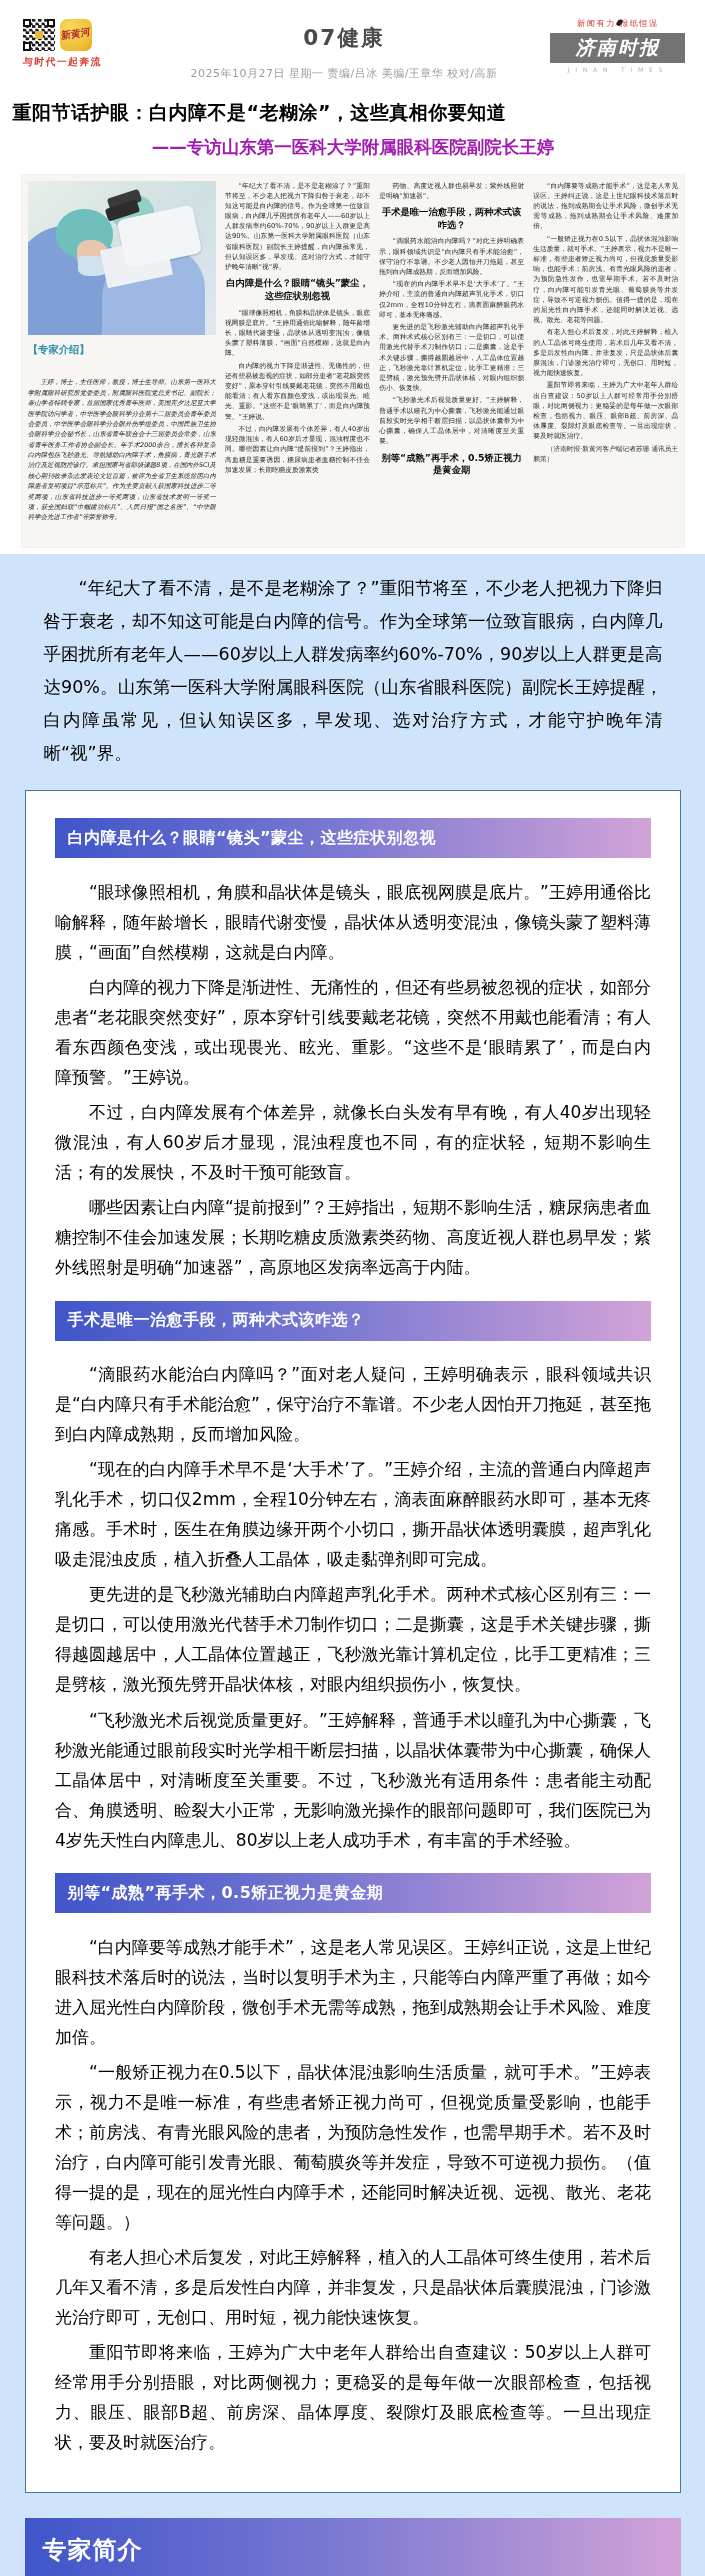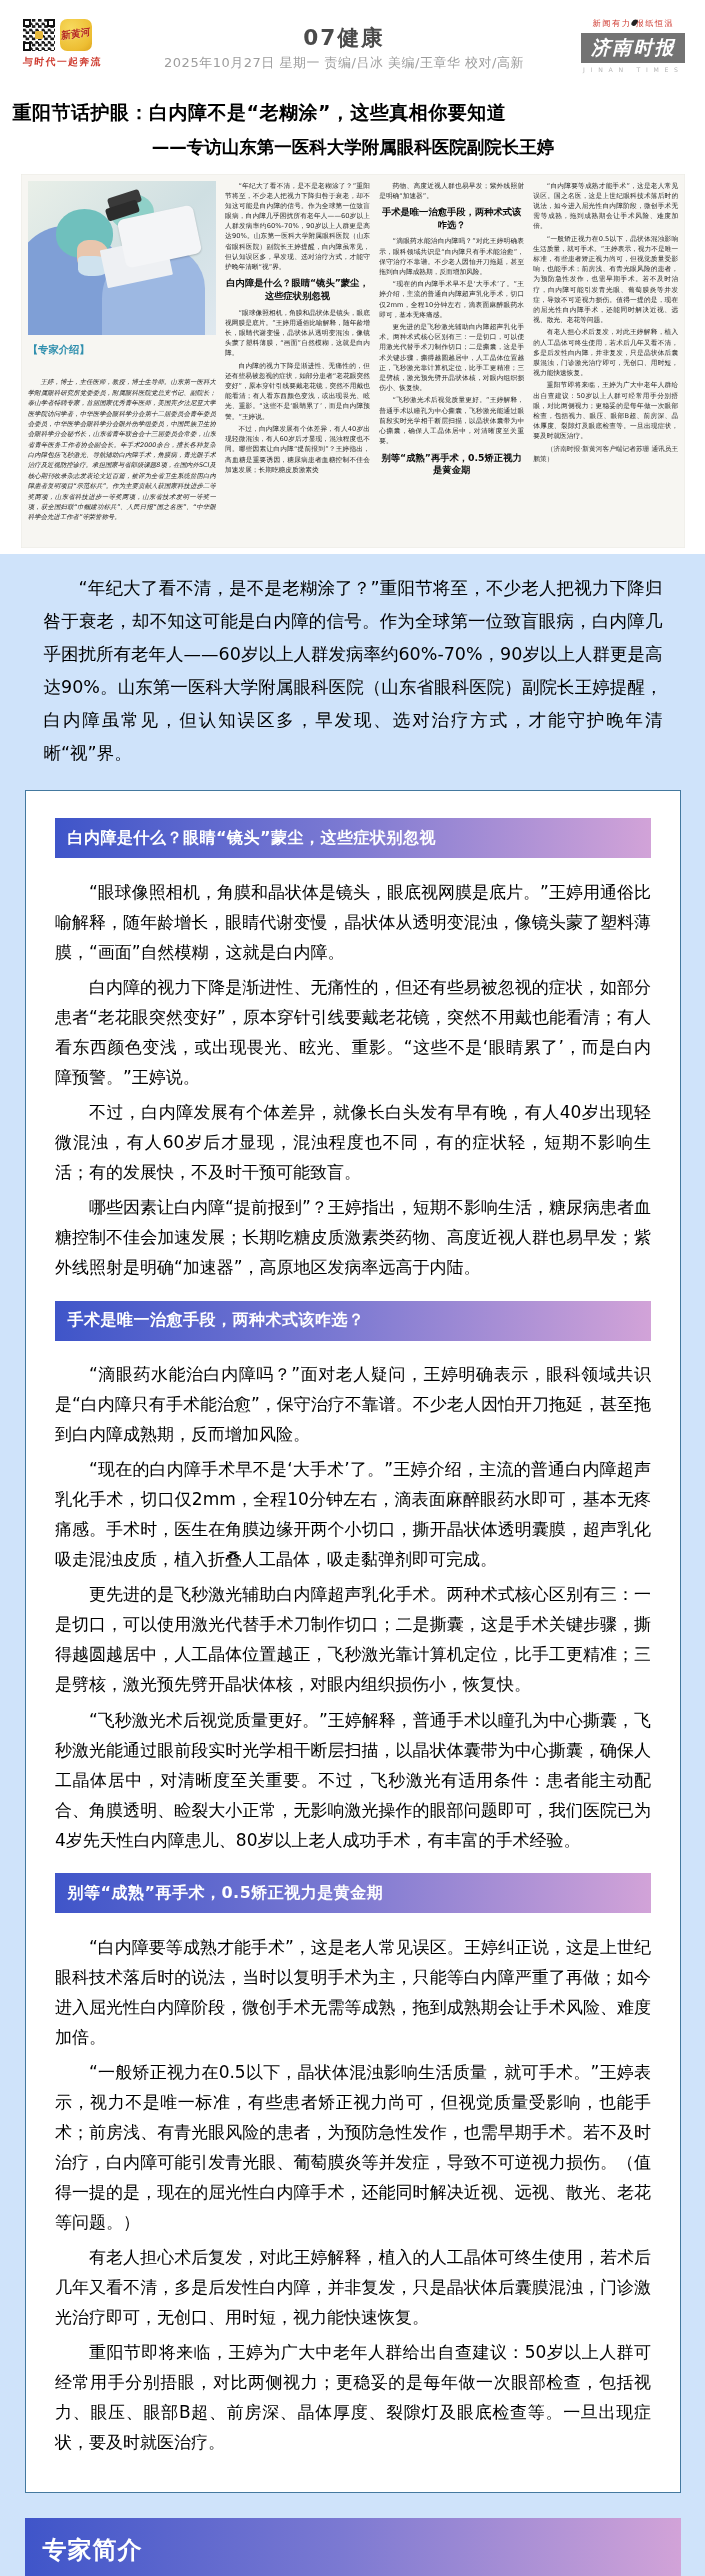--- a/index.html
+++ b/index.html
@@ -14,32 +14,32 @@
       conic-gradient(#1b1b1b 25%,#fff 0 50%,#1b1b1b 0 75%,#fff 0) 0 0/6.2px 6.2px;outline:1px solid #fff;}
   .qr i{position:absolute;width:8.2px;height:8.2px;border:2.1px solid #111;background:#fff;box-sizing:border-box;}
   .qr i.tl{left:0;top:0}.qr i.tr{right:0;top:0}.qr i.bl{left:0;bottom:0}
   .qr em{position:absolute;left:12px;top:12px;width:8.2px;height:8.2px;background:#e7b93c;border-radius:1.5px;}
   .applogo{width:32px;height:32px;border-radius:7.2px;background:radial-gradient(circle at 35% 30%,#f7da5e,#edbe33 70%,#dca31d);
       display:flex;align-items:center;justify-content:center;}
   .applogo span{color:#b5271f;font-weight:bold;font-size:9.8px;transform:rotate(-8deg) skewX(-6deg);text-shadow:0 0.5px 0 rgba(255,255,255,.4);}
   .mast-slogan{margin-top:5.2px;color:#ce3a2e;font-size:9.8px;font-weight:bold;letter-spacing:1.5px;transform:skewX(-4deg);}
   .mast-center{position:absolute;left:0;right:18px;top:23px;text-align:center;}
   .page-label{font-size:21.6px;font-weight:bold;color:#4b4b4b;letter-spacing:2.1px;}
-  .date-line{margin-top:2px;font-size:13px;color:#9d9d9d;letter-spacing:0.5px;}
-  .mast-right{position:absolute;right:20.6px;top:17.5px;width:104px;text-align:center;}
+  .date-line{margin-top:14px;font-size:11px;color:#9d9d9d;letter-spacing:0.5px;}
+  .mast-right{position:absolute;right:20.6px;top:17.5px;width:135px;text-align:center;}
   .brand-tagline{position:relative;color:#cf3a30;font-size:8.2px;letter-spacing:1.5px;white-space:nowrap;}
   .brand-tagline b{position:absolute;left:50%;top:1px;width:4.6px;height:6.7px;background:#222;
       border-radius:80% 20% 60% 40%;transform:translateX(-1px) rotate(28deg);}
   .brand-block{margin-top:4.1px;background:#737373;color:#fff;height:30px;display:flex;align-items:center;justify-content:center;
       font-family:"DejaVu Serif","Liberation Serif",serif;font-style:italic;font-weight:bold;font-size:19px;letter-spacing:2.1px;}
   .brand-latin{margin-top:3.1px;color:#b5b5b5;font-size:6.2px;letter-spacing:5.7px;white-space:nowrap;}
 
   
   .headline{margin:13.4px 12.4px 0;text-align:left;font-size:19px;line-height:1.22;font-weight:800;color:#000;letter-spacing:0.5px;}
-  .subheadline{margin-top:10.3px;text-align:center;font-size:17.5px;font-weight:600;color:#000000;}
+  .subheadline{margin-top:10.3px;text-align:center;font-size:17.5px;font-weight:600;color:#a21caf;}
 
   
   .clipping{margin:15.5px 20.6px 0;background:#f7f6f2;box-shadow:0 0 0 0.5px #eceae4 inset;
       display:flex;gap:9.3px;padding:6.2px 7.2px;height:361px;overflow:hidden;}
   .clip-col{flex:1;overflow:hidden;font-size:6.7px;line-height:1.52;color:#262626;text-align:justify;}
   .clip-col p{margin:0 0 2.1px;text-indent:2em;}
   .clip-col .clip-sub{font-size:9.3px;line-height:1.35;font-weight:bold;color:#0d0d0d;text-indent:0;text-align:center;margin:5.2px 0;}
   .clip-col.first{flex:0 0 188px;}
   .clip-byline{text-indent:2em;color:#333;}
   .surgery{position:relative;height:154px;overflow:hidden;background:linear-gradient(135deg,#e9efe8,#cfdfe2 55%,#dfe8ef);}
@@ -129,21 +129,21 @@
     <div class="clip-col">
       <p>药物、高度近视人群也易早发；紫外线照射是明确“加速器”。</p>
       <div class="clip-sub">手术是唯一治愈手段，两种术式该咋选？</div>
       <p>“滴眼药水能治白内障吗？”对此王婷明确表示，眼科领域共识是“白内障只有手术能治愈”，保守治疗不靠谱。不少老人因怕开刀拖延，甚至拖到白内障成熟期，反而增加风险。</p>
       <p>“现在的白内障手术早不是‘大手术’了。”王婷介绍，主流的普通白内障超声乳化手术，切口仅2mm，全程10分钟左右，滴表面麻醉眼药水即可，基本无疼痛感。</p>
       <p>更先进的是飞秒激光辅助白内障超声乳化手术。两种术式核心区别有三：一是切口，可以使用激光代替手术刀制作切口；二是撕囊，这是手术关键步骤，撕得越圆越居中，人工晶体位置越正，飞秒激光靠计算机定位，比手工更精准；三是劈核，激光预先劈开晶状体核，对眼内组织损伤小、恢复快。</p>
       <p>“飞秒激光术后视觉质量更好。”王婷解释，普通手术以瞳孔为中心撕囊，飞秒激光能通过眼前段实时光学相干断层扫描，以晶状体囊带为中心撕囊，确保人工晶体居中，对清晰度至关重要。</p>
       <div class="clip-sub">别等“成熟”再手术，0.5矫正视力是黄金期</div>
     </div>
     <div class="clip-col">
-      <p>“白内障要等成熟才能手术”，这是老人常见误区。国之名医，这是上世纪眼科技术落后时的说法，如今进入屈光性白内障阶段，微创手术无需等成熟，拖到成熟期会让手术风险、难度加倍。</p>
+      <p>“白内障要等成熟才能手术”，这是老人常见误区。王婷纠正说，这是上世纪眼科技术落后时的说法，拖到成熟期会让手术风险，微创手术无需等成熟，拖到成熟期会让手术风险、难度加倍。</p>
       <p>“一般矫正视力在0.5以下，晶状体混浊影响生活质量，就可手术。”王婷表示，视力不是唯一标准，有些患者矫正视力尚可，但视觉质量受影响，也能手术；前房浅、有青光眼风险的患者，为预防急性发作，也需早期手术。若不及时治疗，白内障可能引发青光眼、葡萄膜炎等并发症，导致不可逆视力损伤。值得一提的是，现在的屈光性白内障手术，还能同时解决近视、远视、散光、老花等问题。</p>
       <p>有老人担心术后复发，对此王婷解释，植入的人工晶体可终生使用，若术后几年又看不清，多是后发性白内障，并非复发，只是晶状体后囊膜混浊，门诊激光治疗即可，无创口、用时短，视力能快速恢复。</p>
       <p>重阳节即将来临，王婷为广大中老年人群给出自查建议：50岁以上人群可经常用手分别捂眼，对比两侧视力；更稳妥的是每年做一次眼部检查，包括视力、眼压、眼部B超、前房深、晶体厚度、裂隙灯及眼底检查等。一旦出现症状，要及时就医治疗。</p>
       <p class="clip-byline">（济南时报·新黄河客户端记者苏珊 通讯员王鹏策）</p>
     </div>
   </section>
 
   <section class="bluewrap">
     <p class="intro">“年纪大了看不清，是不是老糊涂了？”重阳节将至，不少老人把视力下降归咎于衰老，却不知这可能是白内障的信号。作为全球第一位致盲眼病，白内障几乎困扰所有老年人——60岁以上人群发病率约60%-70%，90岁以上人群更是高达90%。山东第一医科大学附属眼科医院（山东省眼科医院）副院长王婷提醒，白内障虽常见，但认知误区多，早发现、选对治疗方式，才能守护晚年清晰“视”界。</p>
 

